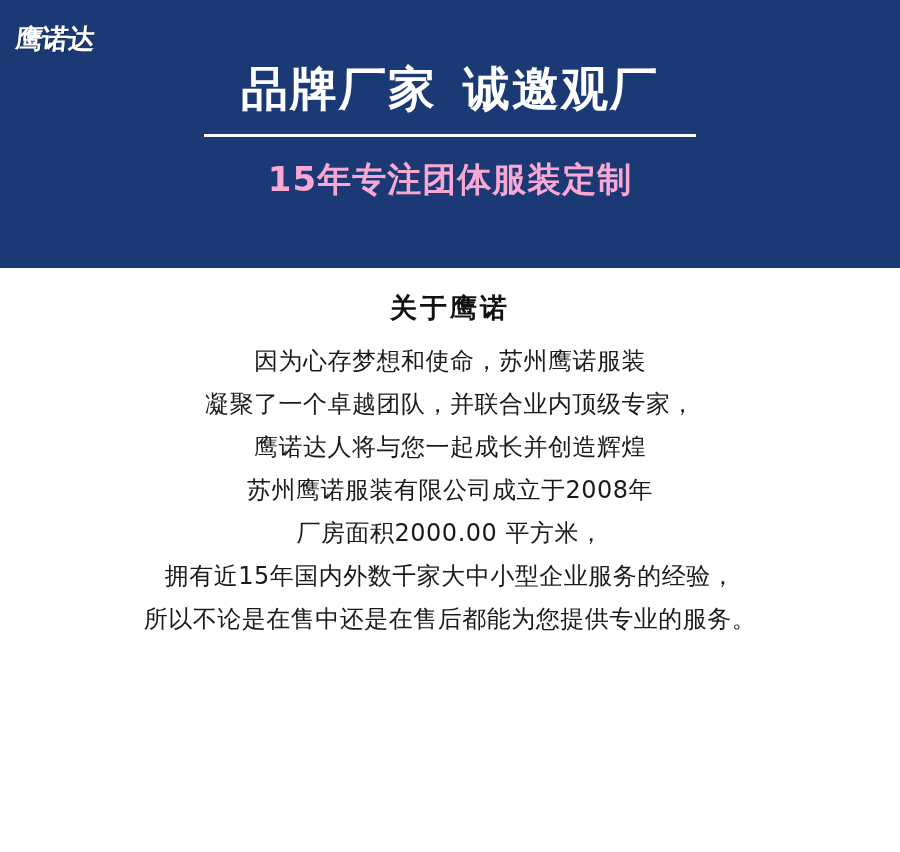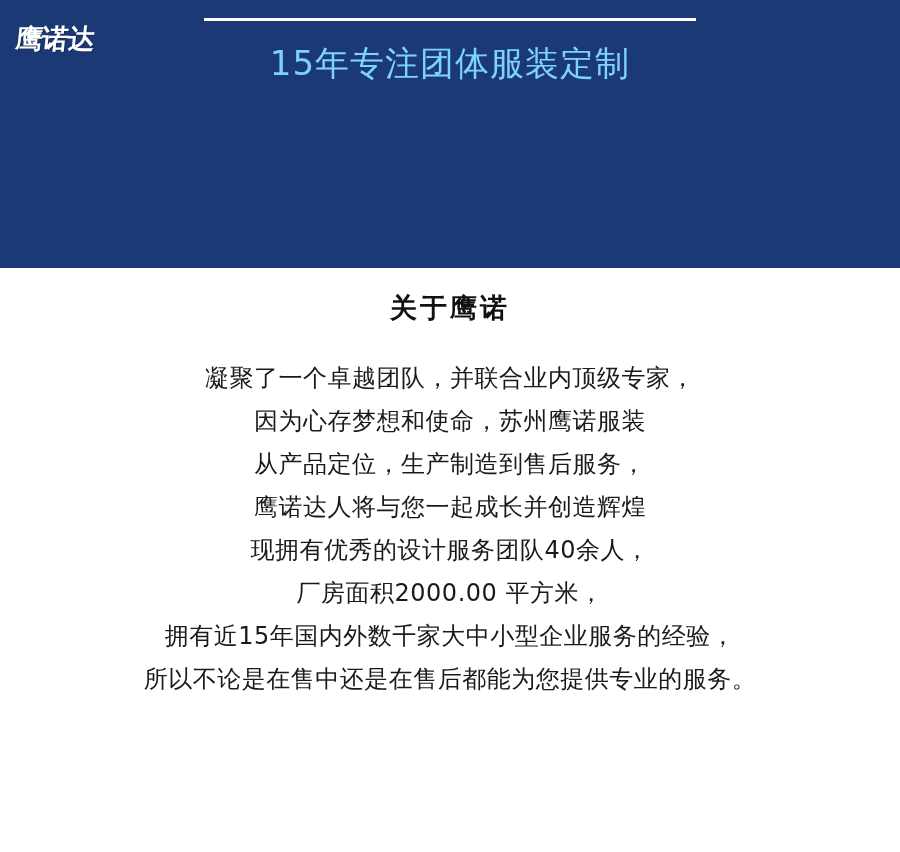--- a/index.html
+++ b/index.html
@@ -71,72 +71,74 @@
     width: 26px;
   }
   .banner-rule {
     margin-top: 18px;
     width: 492px;
     height: 3px;
     background: #ffffff;
   }
   .banner-sub {
     margin-top: 20px;
-    color: #7dd3fc;
+    color: #f9a8d4;
     font-family: "DejaVu Sans", sans-serif;
-    font-weight: normal;
+    font-weight: bold;
     font-size: 34px;
     letter-spacing: 1px;
     white-space: nowrap;
   }
 
   
   .content {
     width: 900px;
     padding-top: 22px;
     text-align: center;
     box-sizing: border-box;
   }
   .section-title {
     color: #111111;
     font-family: "DejaVu Sans", sans-serif;
     font-weight: bold;
     font-size: 27px;
     letter-spacing: 3px;
-    margin-bottom: 31px;
+    margin-bottom: 14px;
   }
   .para-line {
     color: #1a1a1a;
     font-family: "DejaVu Sans", sans-serif;
     font-size: 24px;
     line-height: 43px;
     letter-spacing: 0.5px;
     white-space: nowrap;
   }
 </style>
 </head>
 <body>
 
 <div class="page">
 
   <div class="banner">
     <div class="logo">
       <span>鹰诺达</span>
     </div>
     <div class="banner-inner">
+      <div class="banner-title">
+        <span>品牌厂家</span><span class="gap"></span><span>诚邀观厂</span>
+      </div>
       <div class="banner-rule"></div>
       <div class="banner-sub">15年专注团体服装定制</div>
     </div>
   </div>
 
   <div class="content">
     <div class="section-title">关于鹰诺</div>
+    <div class="para-line">因为心存梦想和使命，苏州鹰诺服装</div>
     <div class="para-line">凝聚了一个卓越团队，并联合业内顶级专家，</div>
-    <div class="para-line">因为心存梦想和使命，苏州鹰诺服装</div>
-    <div class="para-line">从产品定位，生产制造到售后服务，</div>
     <div class="para-line">鹰诺达人将与您一起成长并创造辉煌</div>
-    <div class="para-line">现拥有优秀的设计服务团队40余人，</div>
+    <div class="para-line">苏州鹰诺服装有限公司成立于2008年</div>
     <div class="para-line">厂房面积2000.00 平方米，</div>
     <div class="para-line">拥有近15年国内外数千家大中小型企业服务的经验，</div>
     <div class="para-line">所以不论是在售中还是在售后都能为您提供专业的服务。</div>
   </div>
 
 </div>
 
 </body></html>

